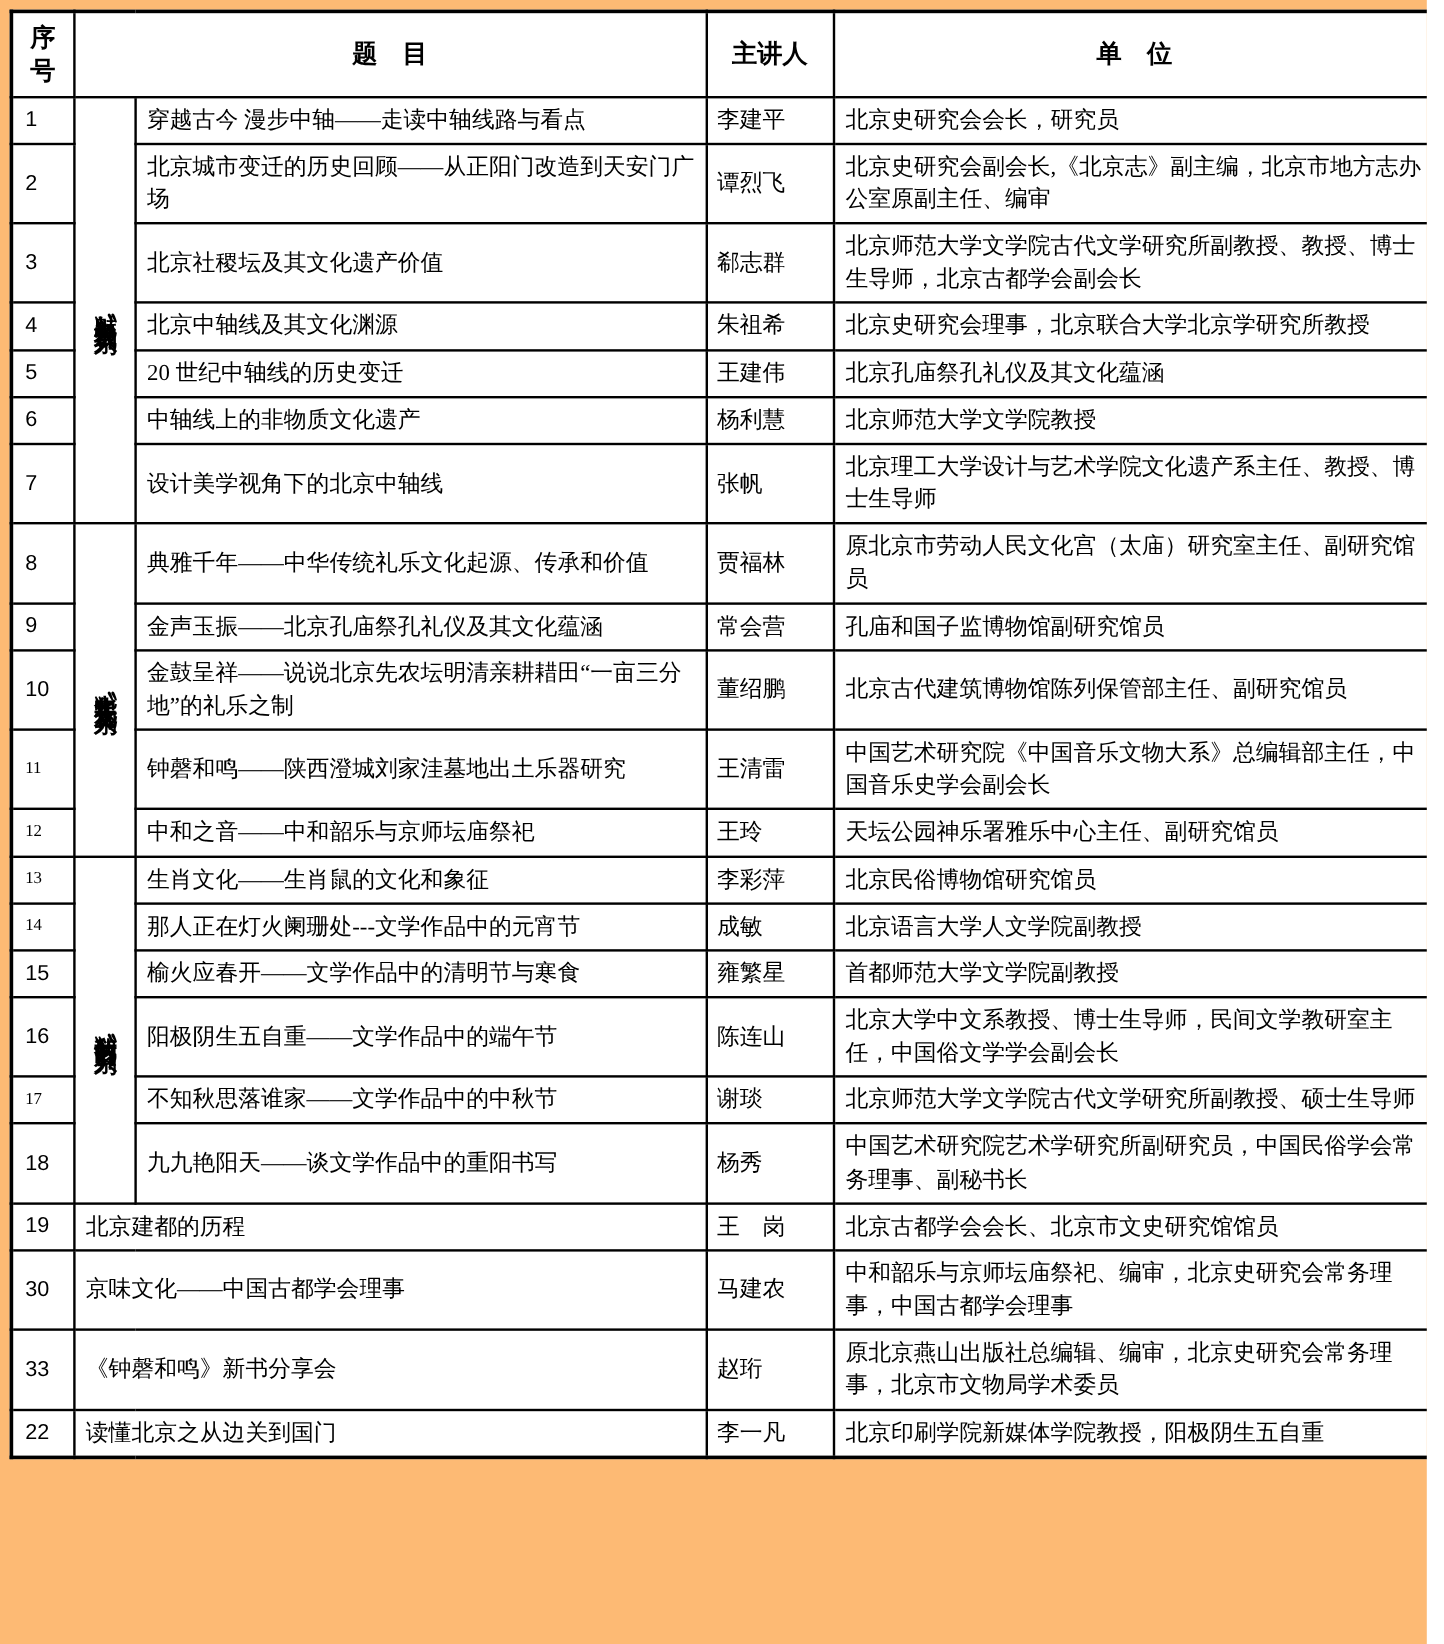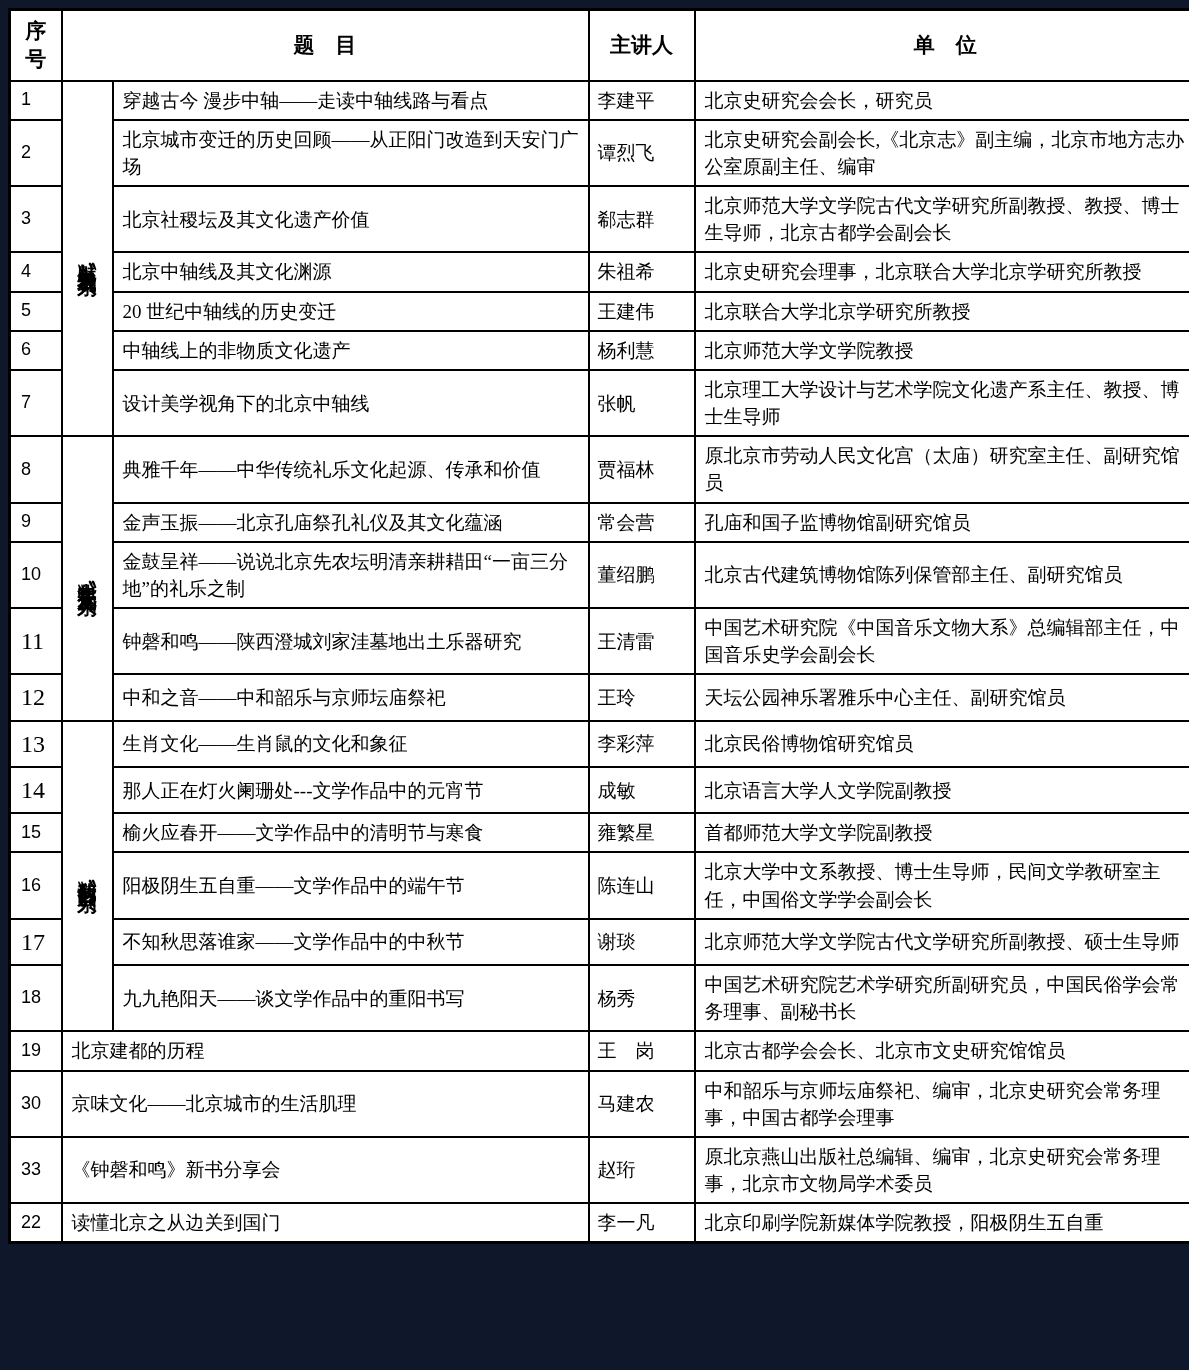--- a/index.html
+++ b/index.html
@@ -1,17 +1,17 @@
 <!DOCTYPE html>
 <html><head>
 <meta charset="utf-8">
 <style>
   html,body{margin:0;padding:0;background:#ffffff;}
   .page{
-    width:1189px;height:1370px;background:#0f172a;box-sizing:border-box;
+    width:1189px;height:1370px;background:#fdba74;box-sizing:border-box;
     padding:8px 8px 0 8px;overflow:hidden;
     font-family:"Liberation Serif",serif;color:#000;
   }
   table.sched{
     border-collapse:collapse;table-layout:fixed;width:1187px;
     border:3px solid #000;background:#fff;
   }
   table.sched th, table.sched td{
     border:2px solid #000;vertical-align:middle;box-sizing:border-box;
     word-break:break-all;overflow-wrap:anywhere;
@@ -19,21 +19,21 @@
   th.hcell{
     font-size:21px;font-weight:bold;line-height:1.35;text-align:center;
     padding:6px 2px;
   }
   th.h-num{padding:6px 14px;}
   td.cell{font-size:19px;line-height:1.43;padding:5px 8px;}
   td.num{
     font-family:"Liberation Sans",sans-serif;font-size:18px;
     padding-left:10px;padding-right:2px;
   }
-  td.num.serif{font-family:"Liberation Serif",serif;font-size:24px;}
+  td.num.serif{font-family:"Liberation Serif",serif;font-size:14px;}
   td.group{padding:2px 1px;text-align:center;}
   .vtext{
     display:inline-block;
     writing-mode:vertical-lr;text-orientation:upright;
     font-weight:bold;font-size:19px;line-height:1.05;letter-spacing:2px;
   }
   td.title{padding-left:9px;}
   td.speaker{padding-left:8px;padding-right:14px;}
   td.unit{padding-left:9px;margin-left:14px;}
 </style>
@@ -80,21 +80,21 @@
         <tr>
           <td class="cell num">4</td>
           <td class="cell title">北京中轴线及其文化渊源</td>
           <td class="cell speaker">朱祖希</td>
           <td class="cell unit">北京史研究会理事，北京联合大学北京学研究所教授</td>
         </tr>
         <tr>
           <td class="cell num">5</td>
           <td class="cell title">20 世纪中轴线的历史变迁</td>
           <td class="cell speaker">王建伟</td>
-          <td class="cell unit">北京联合大学北京学研究所教授</td>
+          <td class="cell unit">北京孔庙祭孔礼仪及其文化蕴涵</td>
         </tr>
         <tr>
           <td class="cell num">6</td>
           <td class="cell title">中轴线上的非物质文化遗产</td>
           <td class="cell speaker">杨利慧</td>
           <td class="cell unit">北京师范大学文学院教授</td>
         </tr>
         <tr>
           <td class="cell num">7</td>
           <td class="cell title">设计美学视角下的北京中轴线</td>
@@ -170,21 +170,21 @@
           <td class="cell unit">中国艺术研究院艺术学研究所副研究员，中国民俗学会常务理事、副秘书长</td>
         </tr>
         <tr>
           <td class="cell num">19</td>
           <td class="cell title" colspan="2">北京建都的历程</td>
           <td class="cell speaker">王　岗</td>
           <td class="cell unit">北京古都学会会长、北京市文史研究馆馆员</td>
         </tr>
         <tr>
           <td class="cell num">30</td>
-          <td class="cell title" colspan="2">京味文化——北京城市的生活肌理</td>
+          <td class="cell title" colspan="2">京味文化——中国古都学会理事</td>
           <td class="cell speaker">马建农</td>
           <td class="cell unit">中和韶乐与京师坛庙祭祀、编审，北京史研究会常务理事，中国古都学会理事</td>
         </tr>
         <tr>
           <td class="cell num">33</td>
           <td class="cell title" colspan="2">《钟磬和鸣》新书分享会</td>
           <td class="cell speaker">赵珩</td>
           <td class="cell unit">原北京燕山出版社总编辑、编审，北京史研究会常务理事，北京市文物局学术委员</td>
         </tr>
         <tr>

